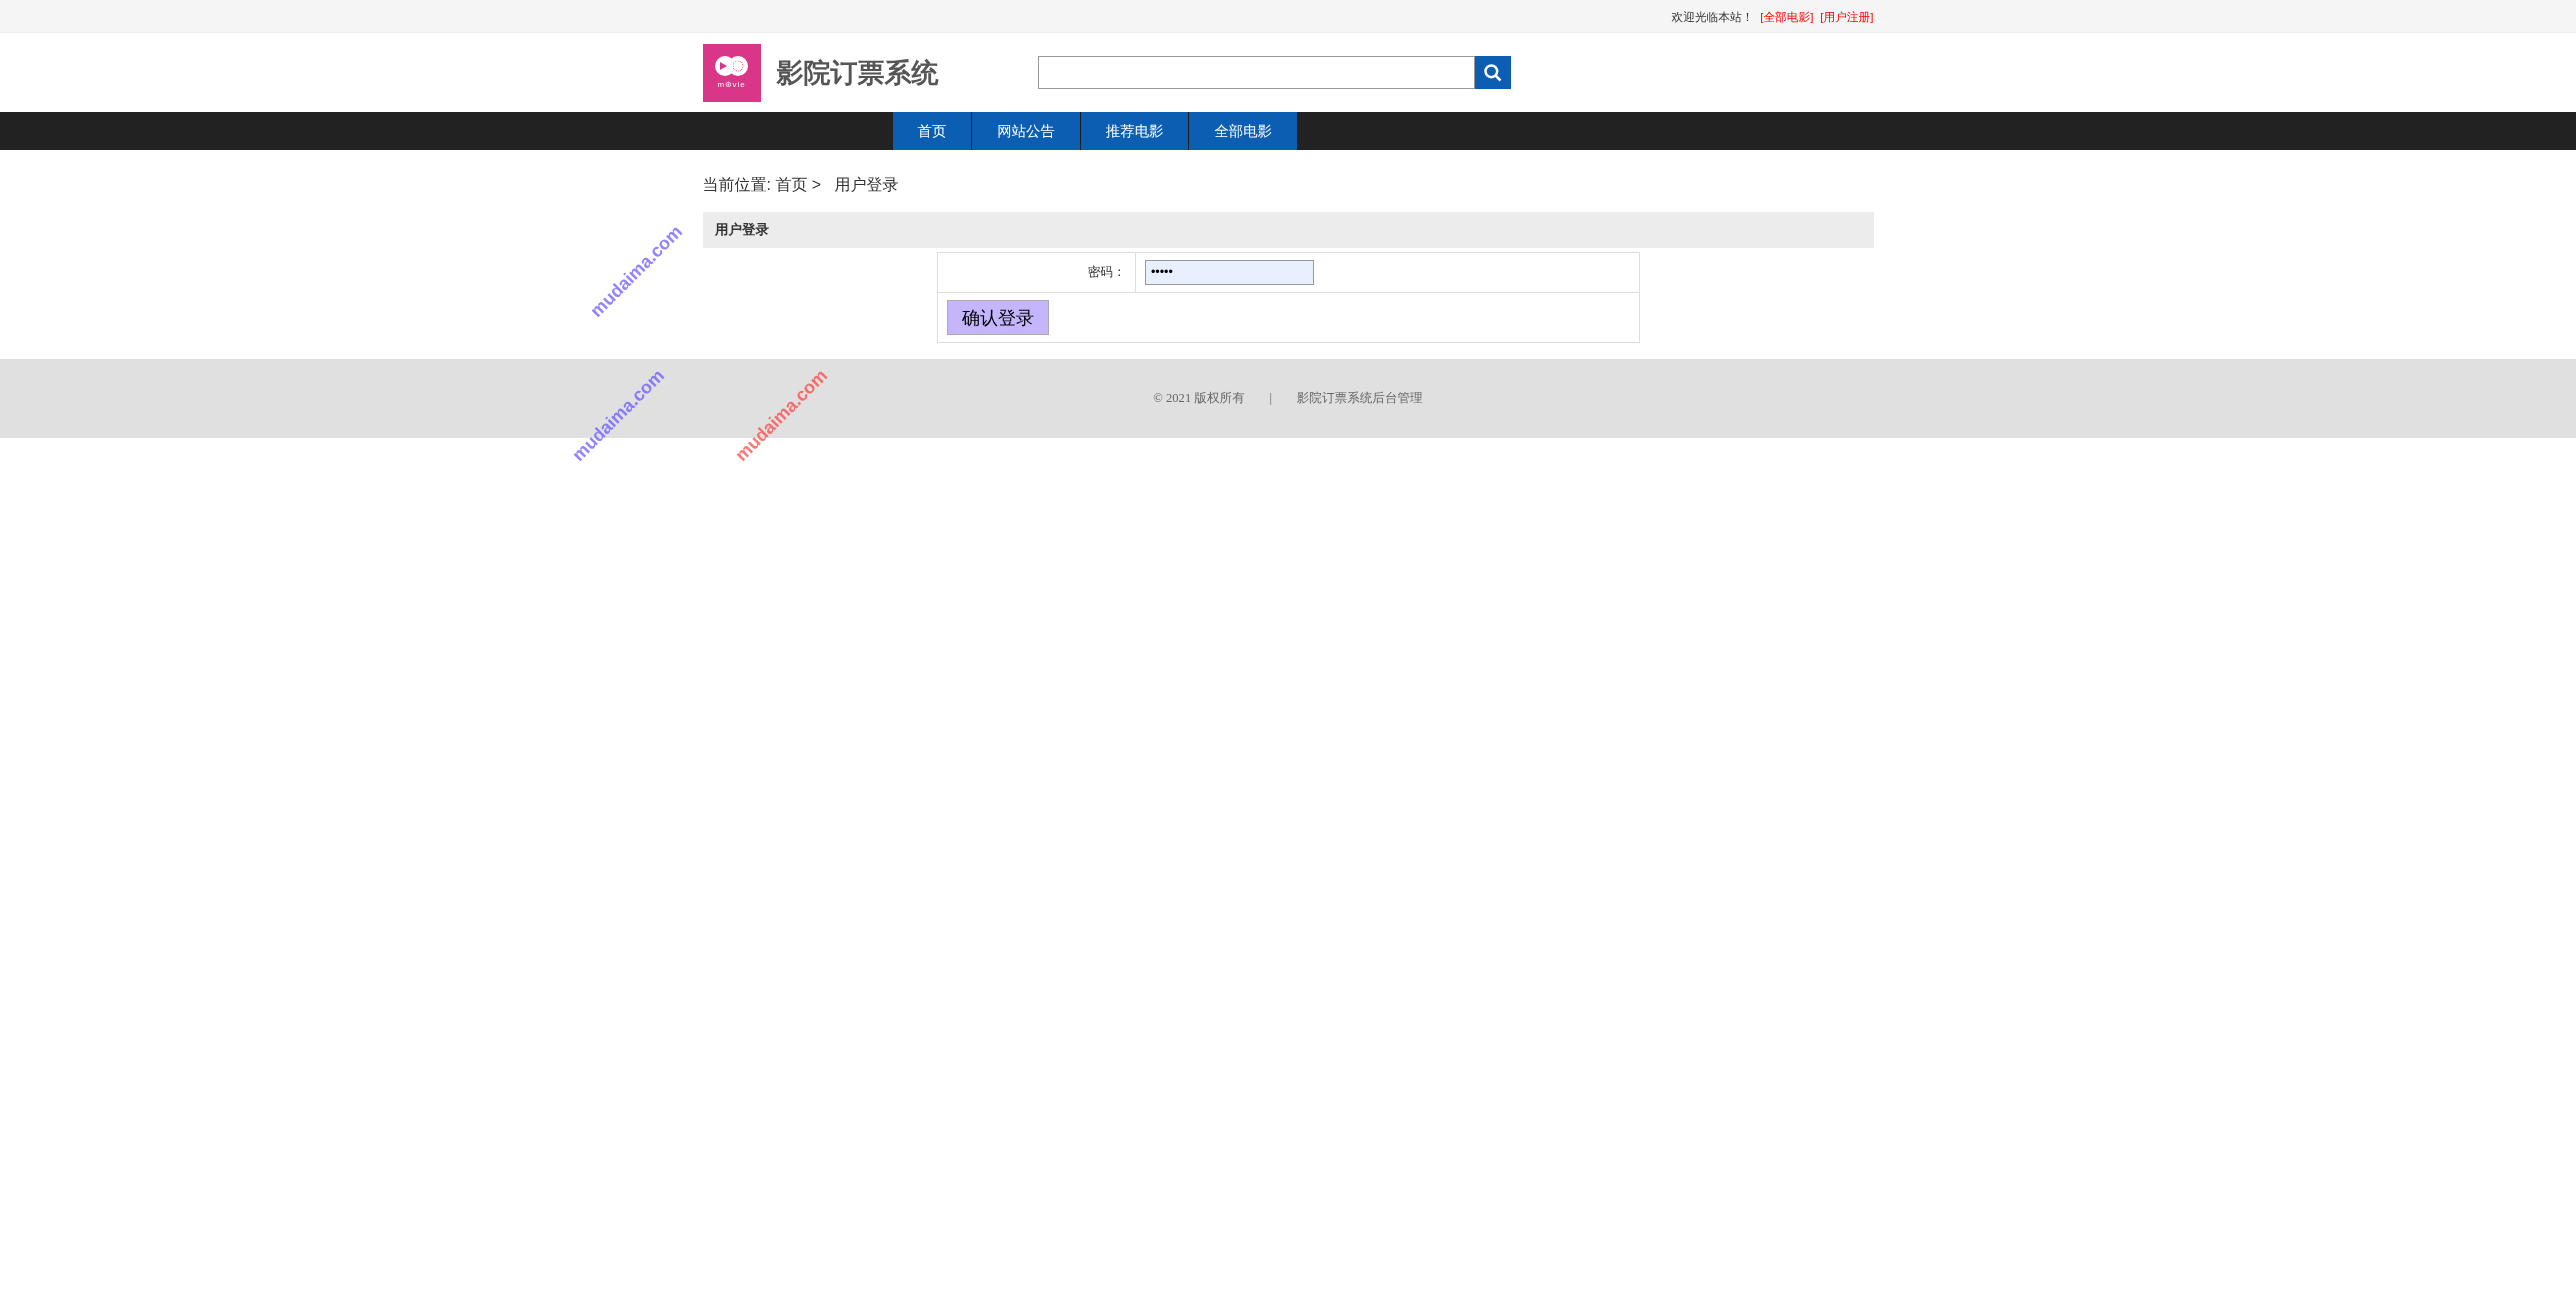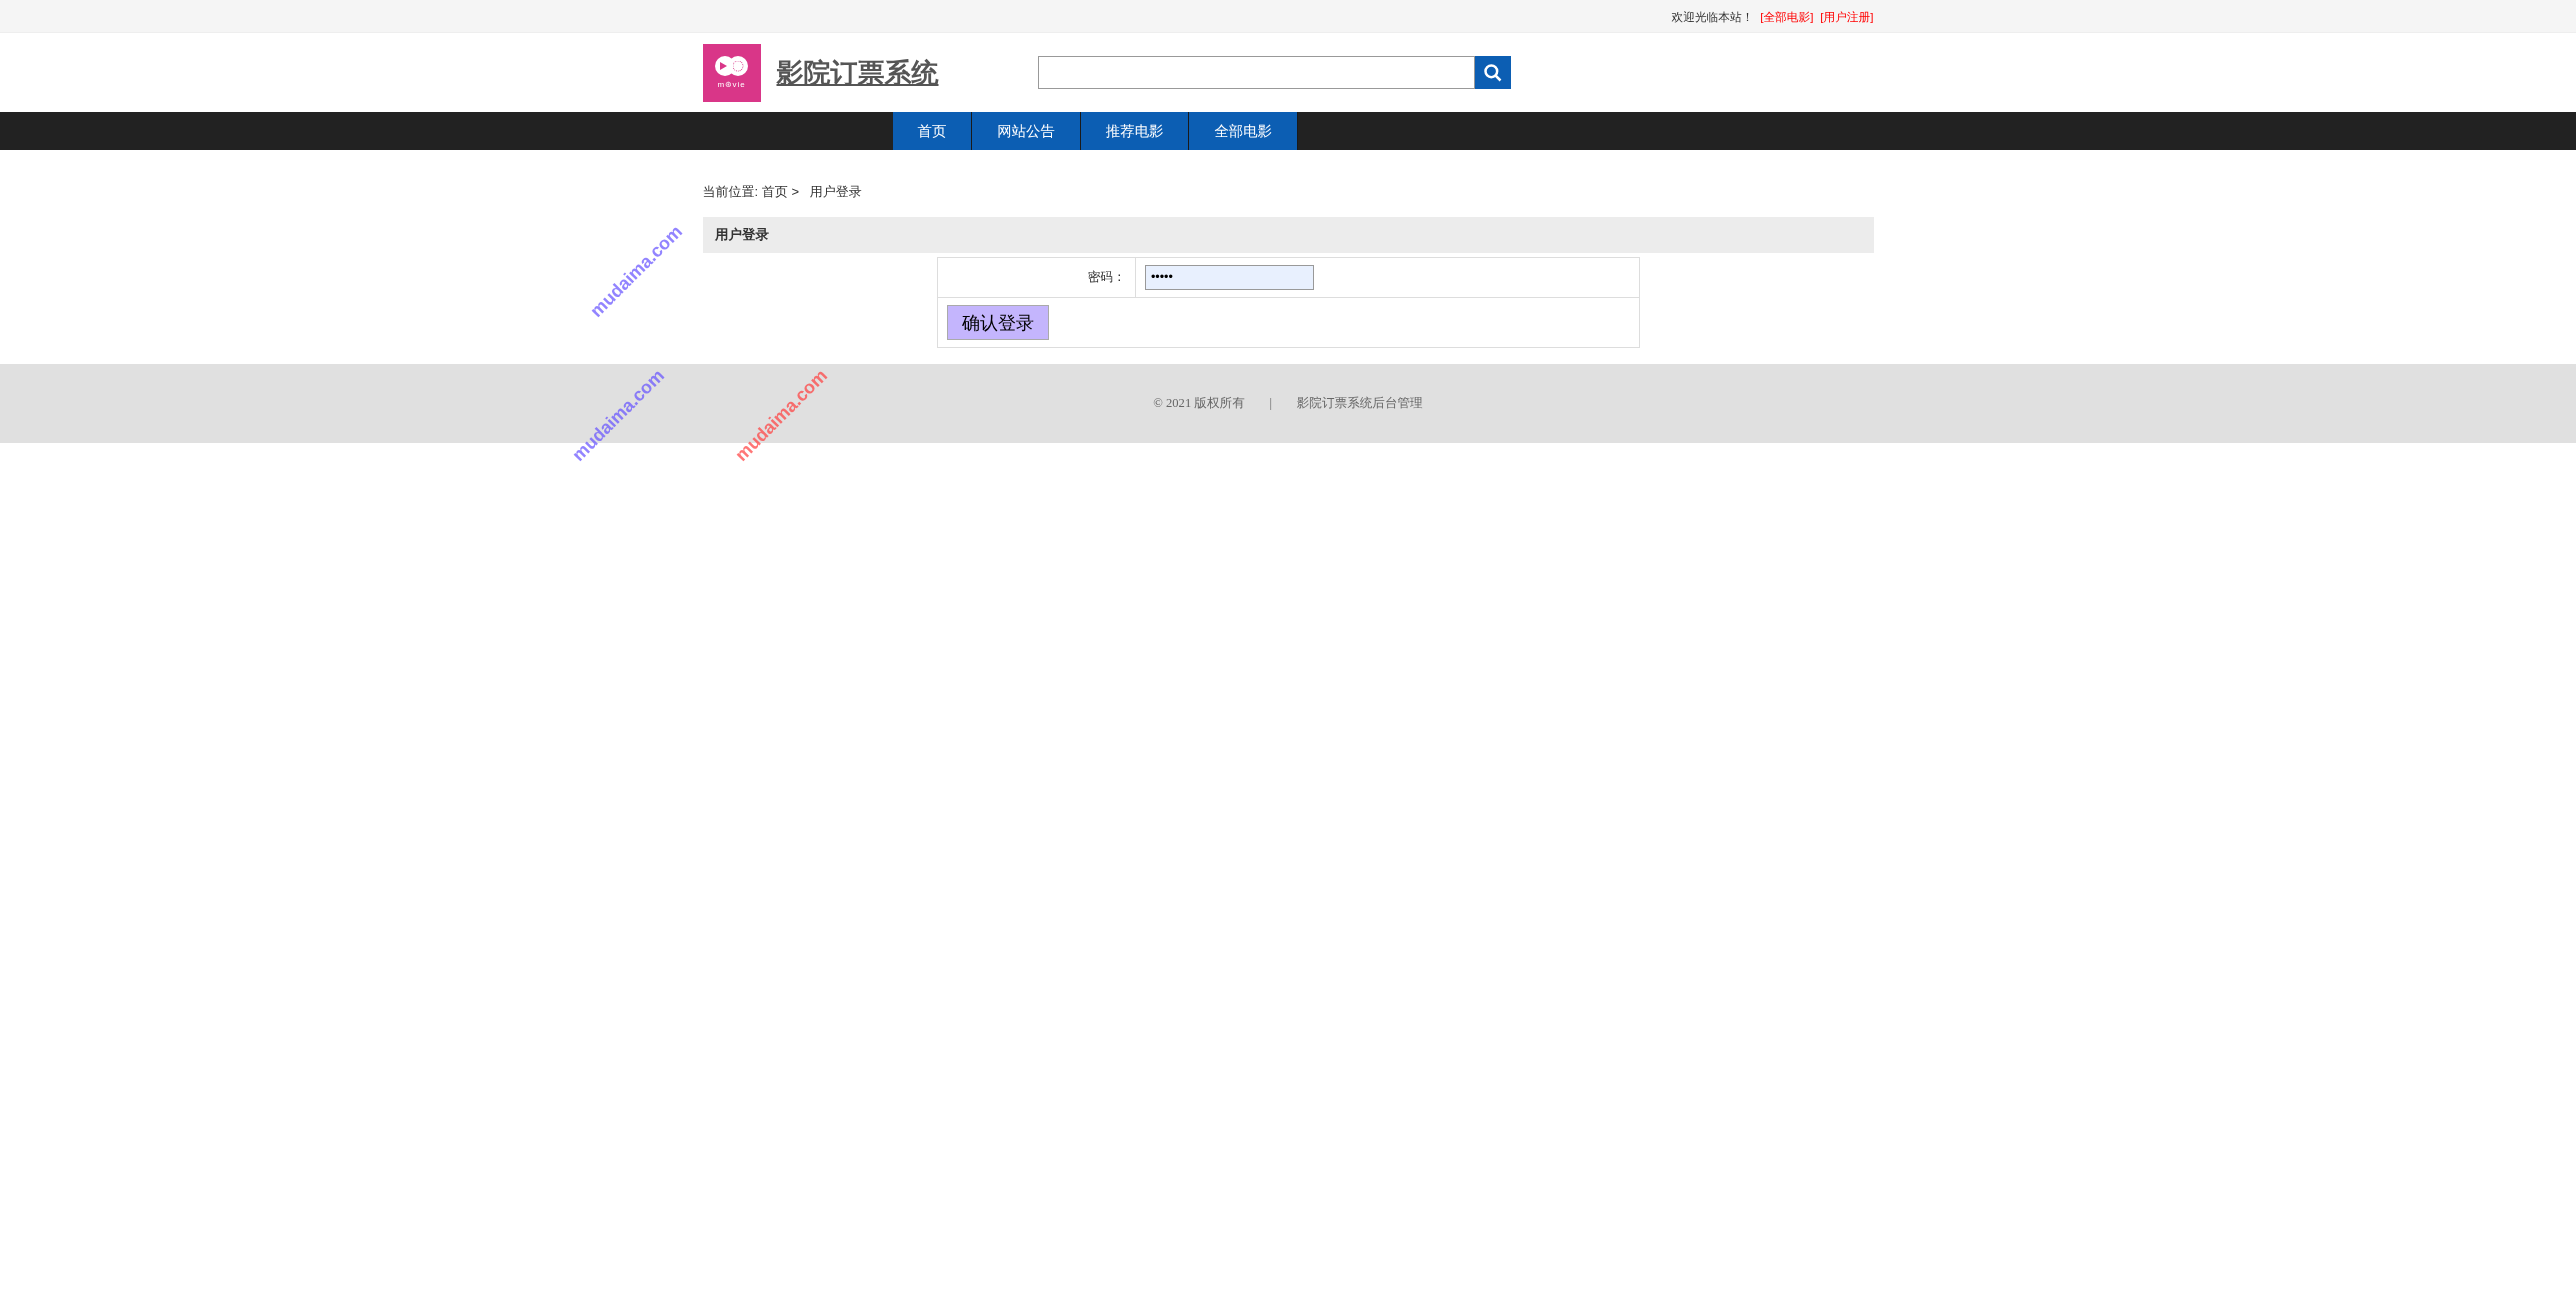--- a/index.html
+++ b/index.html
@@ -91,21 +91,20 @@
       color: #fff;
       font-size: 8px;
       margin-top: 3.6px;
       letter-spacing: 0.9px;
     }
     .site-title {
       font-size: 27px;
       color: #555;
       font-weight: bold;
       margin-right: 99px;
-      text-decoration: underline;
     }
     .search-box {
       display: flex;
       align-items: stretch;
     }
     .search-input {
       width: 437px;
       height: 33px;
       border: 0.9px solid #999;
       padding: 0 7.2px;
@@ -135,23 +134,22 @@
       text-decoration: none;
       padding: 0 25px;
       height: 38px;
       line-height: 38px;
       font-size: 14.4px;
       background: #0c5eb3;
       border-right: 0.9px solid #1a1a1a;
     }
     .breadcrumb {
       padding: 25px 0 16px 0;
-      font-size: 13px;
-      color: #333;
-      margin-top: 8px;
+      font-size: 16px;
+      color: #333;
     }
     .breadcrumb a {
       color: #333;
       text-decoration: none;
     }
     .panel-title {
       background: #ececec;
       padding: 9px 12.6px;
       font-size: 13.5px;
       font-weight: bold;

